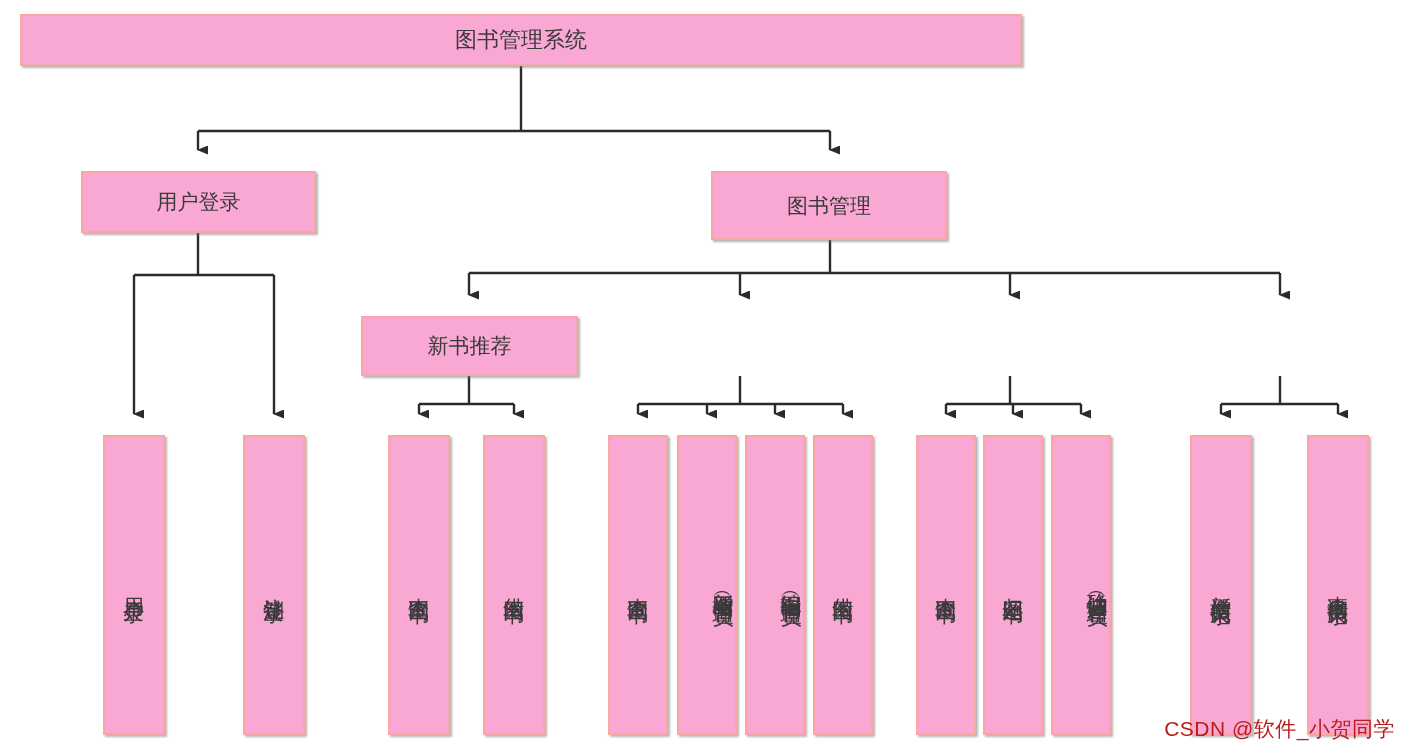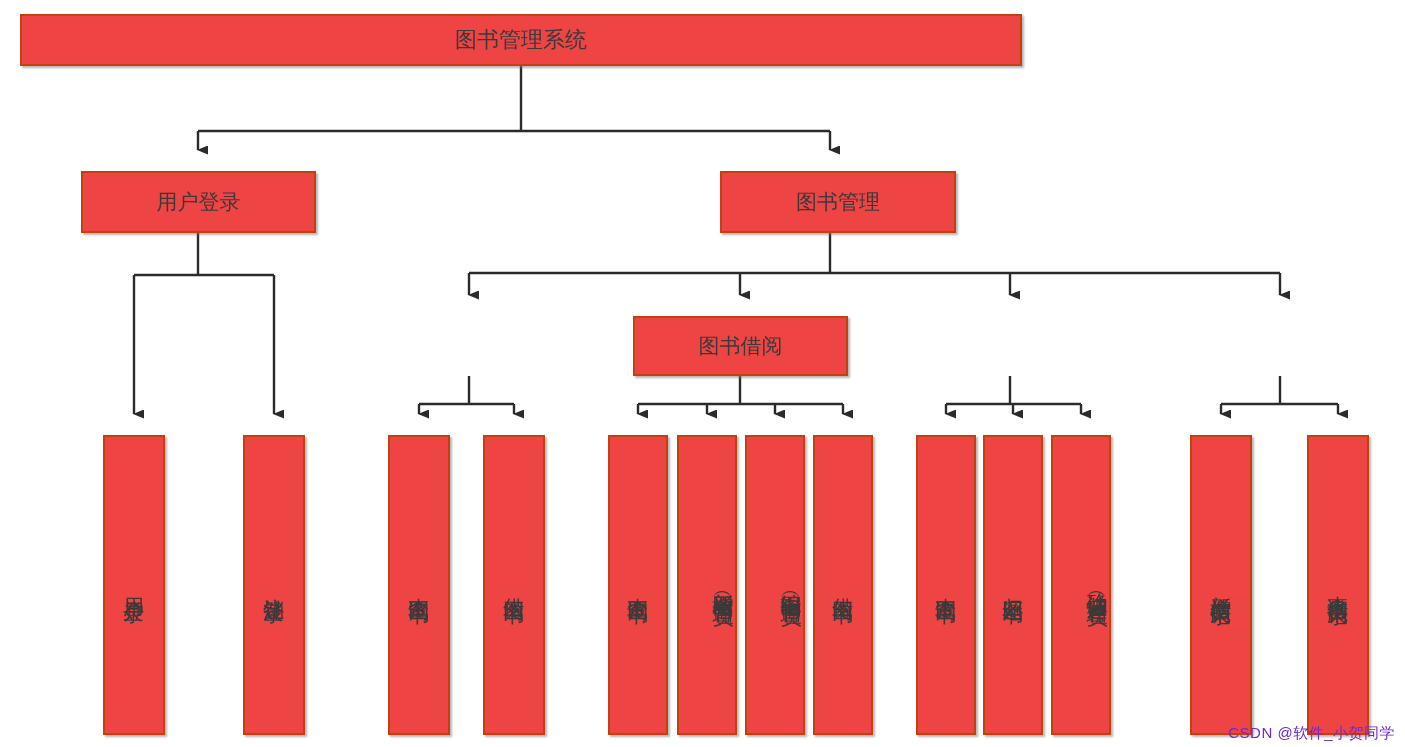--- a/index.html
+++ b/index.html
@@ -23,22 +23,22 @@
     position: absolute;
     left: 0;
     top: 0;
     width: 1405px;
     height: 747px;
     pointer-events: none;
   }
   .node {
     position: absolute;
     box-sizing: border-box;
-    background: #ef4444;
-    border: 2px solid #c2410c;
+    background: #f9a8d4;
+    border: 2px solid #fca5a5;
     box-shadow: 2px 2px 2px rgba(120,120,120,0.55);
     display: flex;
     align-items: center;
     justify-content: center;
     color: #3a3a3a;
     line-height: 1.12;
   }
   .node.level0 { font-size: 22px; }
   .node.level1 { font-size: 21px; }
   .node.level2 { font-size: 21px; }
@@ -54,22 +54,22 @@
   .node.leaf.top-align { align-items: flex-start; }
   .node-label {
     display: block;
     white-space: pre;
     text-align: center;
   }
   .watermark {
     position: absolute;
     right: 10px;
     bottom: 4px;
-    font-size: 15px;
-    color: #6d28d9;
+    font-size: 21px;
+    color: #b91c1c;
     letter-spacing: 0.5px;
     white-space: nowrap;
   }
 </style>
 </head>
 <body>
 
 <div id="diagram-root">
 
   <svg class="wires" viewBox="0 0 1405 747">
@@ -122,26 +122,26 @@
     </g>
   </svg>
 
   <div class="node level0" style="left: 20px; top: 14px; width: 1002px; height: 52px;">
     <span class="node-label">图书管理系统</span>
   </div>
 
   <div class="node level1" style="left: 81px; top: 171px; width: 235px; height: 62px;">
     <span class="node-label">用户登录</span>
   </div>
-  <div class="node level1" style="left: 711px; top: 171px; width: 236px; height: 62px; margin-left: 9px;">
+  <div class="node level1" style="left: 711px; top: 171px; width: 236px; height: 69px;">
     <span class="node-label">图书管理</span>
   </div>
 
-  <div class="node level2" style="left: 633px; top: 316px; width: 215px; height: 60px;">
-    <span class="node-label">图书借阅</span>
+  <div class="node level2" style="left: 361px; top: 316px; width: 217px; height: 60px;">
+    <span class="node-label">新书推荐</span>
   </div>
 
   <div class="node leaf" style="left: 103px; top: 435px; width: 62px; height: 300px;">
     <span class="node-label">用户登录</span>
   </div>
   <div class="node leaf" style="left: 243px; top: 435px; width: 62px; height: 300px;">
     <span class="node-label">注销登录</span>
   </div>
   <div class="node leaf" style="left: 388px; top: 435px; width: 62px; height: 300px;">
     <span class="node-label">查询图书</span>

